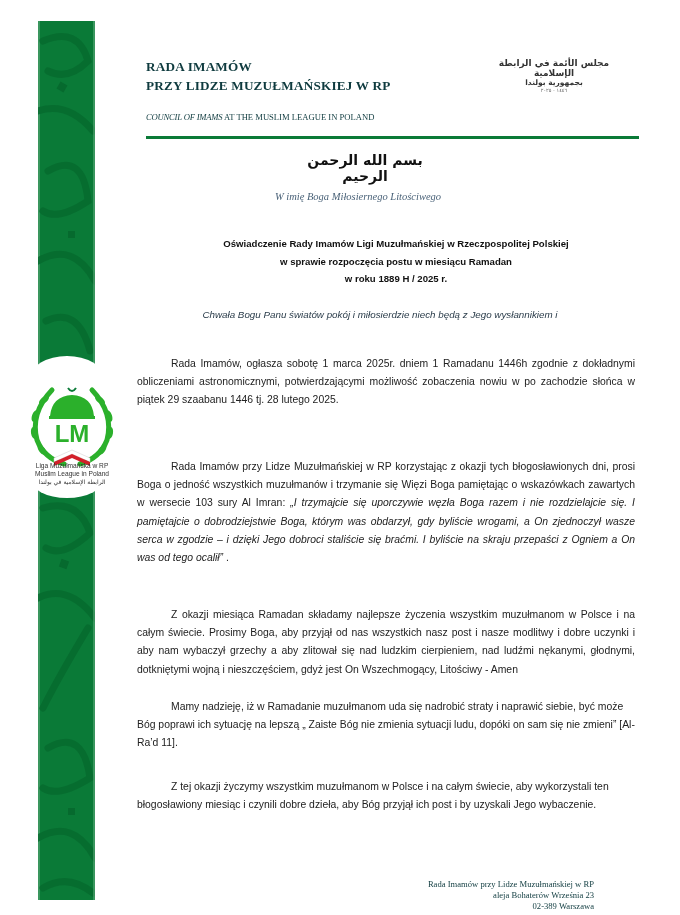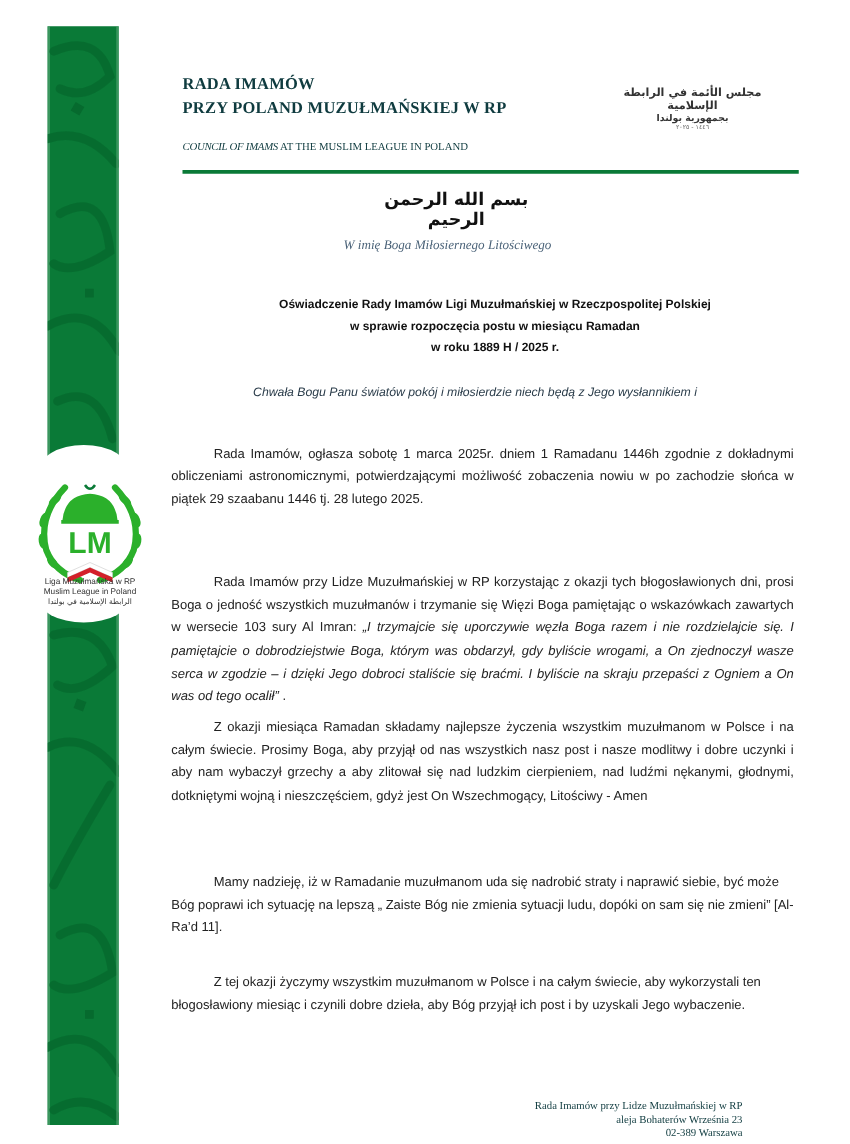--- a/index.html
+++ b/index.html
@@ -17,35 +17,35 @@
   .logo { position:absolute; left:22px; top:378px; width:100px; height:100px; }
   .logo-caption { position:absolute; left:18px; top:462px; width:108px; text-align:center; font-size:6.6px; line-height:8px; color:#333; }
   .logo-caption .ar { font-size:6px; font-family:"DejaVu Sans", sans-serif; }
 
   .hdr-title { position:absolute; left:146px; top:57px; font-family:"Liberation Serif", serif; font-weight:bold; color:#0f3b3f; font-size:13.2px; line-height:19px; letter-spacing:.2px; }
   .hdr-sub { position:absolute; left:146px; top:112px; font-family:"Liberation Serif", serif; font-size:8.6px; color:#0f3b3f; }
   .hdr-sub i { font-style:italic; letter-spacing:-.2px; }
   .hdr-rule { position:absolute; left:146px; top:136px; width:493px; height:3px; background:#0a7a37; }
 
   .arabic-emblem { position:absolute; left:483px; top:58px; width:142px; text-align:center; font-family:"DejaVu Sans", sans-serif; color:#333; }
-  .arabic-emblem .l1 { font-size:9px; font-weight:bold; letter-spacing:-.5px;margin-top:12px; }
+  .arabic-emblem .l1 { font-size:9px; font-weight:bold; letter-spacing:-.5px; }
   .arabic-emblem .l2 { font-size:7.5px; font-weight:bold; }
   .arabic-emblem .l3 { font-size:5px; color:#666; }
 
   .basmala { position:absolute; left:300px; top:152px; width:130px; text-align:center; font-family:"DejaVu Sans", sans-serif; font-size:14px; color:#111; font-weight:bold; letter-spacing:-1px; }
   .in-name { position:absolute; left:0; width:680px; top:191px; padding-left:36px; box-sizing:border-box; text-align:center; font-family:"Liberation Serif", serif; font-style:italic; font-size:10.5px; color:#4a6278; }
 
   .stmt { position:absolute; left:146px; width:500px; top:235px; text-align:center; font-weight:bold; font-size:9.6px; line-height:17.5px; color:#111; }
   .praise { position:absolute; left:170px; width:420px; top:306px; text-align:center; font-style:italic; font-size:9.8px; line-height:18px; color:#2a3c4a; }
 
   .para { position:absolute; left:137px; width:498px; font-size:10.4px; line-height:18.2px; color:#222; text-align:justify; }
   .para .indent { display:inline-block; width:34px; }
   .p1 { top:355px; }
   .p2 { top:458px; }
-  .p3 { top:574px; }
+  .p3 { top:606px; }
   .p4 { top:698px; }
   .p5 { top:778px; }
   .para.left { text-align:left; }
 
   .footer { position:absolute; right:86px; top:836px; text-align:right; font-family:"Liberation Serif", serif; font-size:8.6px; line-height:11px; color:#0f3b3f;margin-top:43px; }
 </style>
 </head>
 <body>
 
 <div class="green-bar top">
@@ -106,21 +106,21 @@
   <path d="M32 84 L50 76 L68 84 L68 88 L50 80 L32 88 Z" fill="#d3202a"></path>
 </svg>
 <div class="logo-caption">
   <div>Liga Muzułmańska w RP</div>
   <div>Muslim League in Poland</div>
   <div class="ar" dir="rtl">الرابطة الإسلامية في بولندا</div>
 </div>
 
 <div class="hdr-title">
   <div>RADA IMAMÓW</div>
-  <div>PRZY POLAND MUZUŁMAŃSKIEJ W RP</div>
+  <div>PRZY LIDZE MUZUŁMAŃSKIEJ W RP</div>
 </div>
 <div class="hdr-sub"><i>COUNCIL OF IMAMS</i><span> AT THE MUSLIM LEAGUE IN POLAND</span></div>
 <div class="hdr-rule"></div>
 
 <div class="arabic-emblem" dir="rtl">
   <div class="l1">مجلس الأئمة في الرابطة الإسلامية</div>
   <div class="l2">بجمهورية بولندا</div>
   <div class="l3">١٤٤٦ - ٢٠٢٥</div>
 </div>
 

